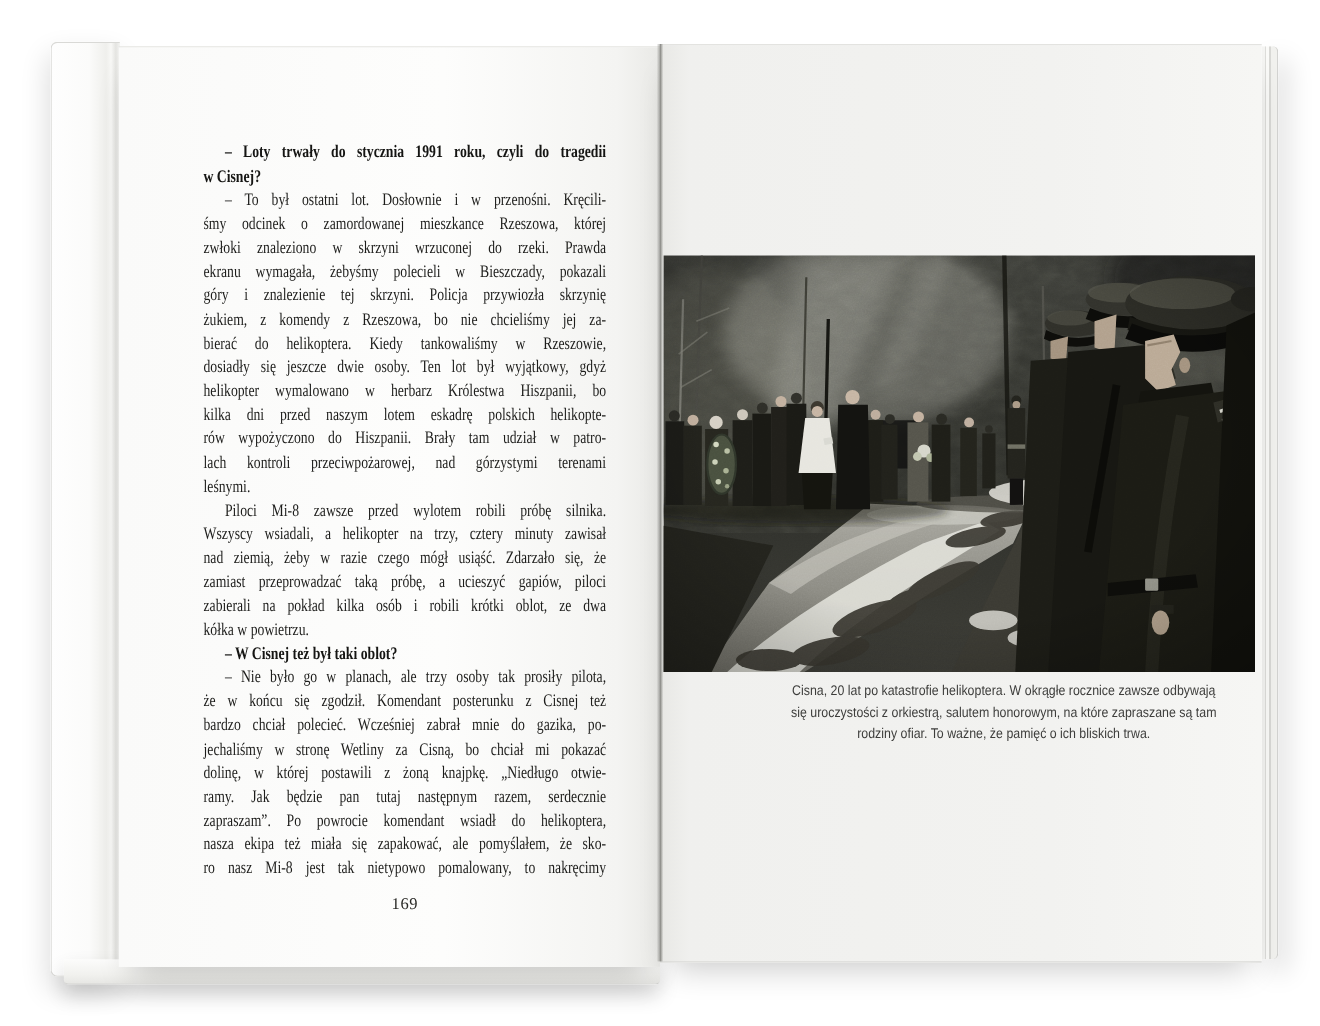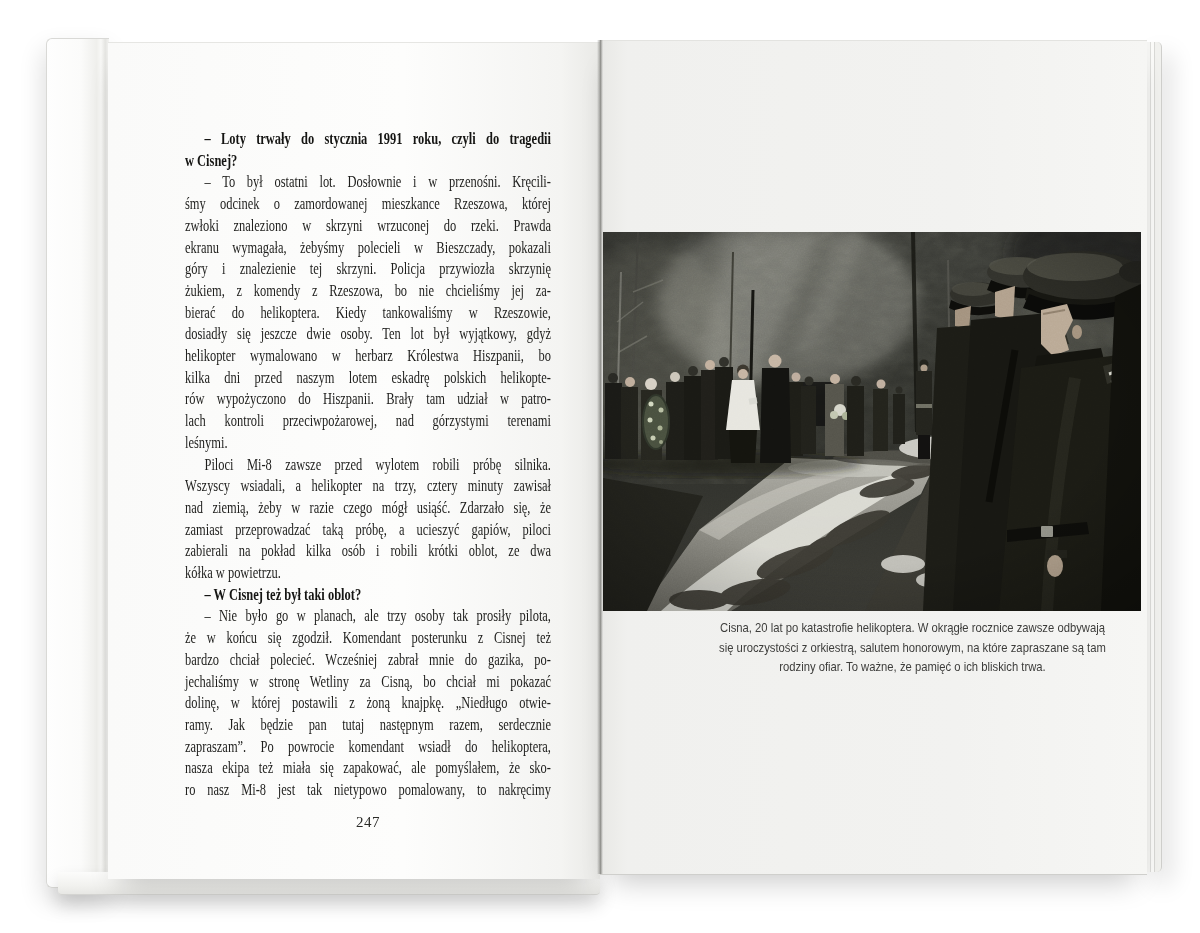--- a/index.html
+++ b/index.html
@@ -90,21 +90,21 @@
           <div class="bl">że w końcu się zgodził. Komendant posterunku z Cisnej też</div>
           <div class="bl">bardzo chciał polecieć. Wcześniej zabrał mnie do gazika, po-</div>
           <div class="bl">jechaliśmy w stronę Wetliny za Cisną, bo chciał mi pokazać</div>
           <div class="bl">dolinę, w której postawili z żoną knajpkę. „Niedługo otwie-</div>
           <div class="bl">ramy. Jak będzie pan tutaj następnym razem, serdecznie</div>
           <div class="bl">zapraszam”. Po powrocie komendant wsiadł do helikoptera,</div>
           <div class="bl">nasza ekipa też miała się zapakować, ale pomyślałem, że sko-</div>
           <div class="bl">ro nasz Mi-8 jest tak nietypowo pomalowany, to nakręcimy</div>
         </div>
     </div>
-    <div class="page-number">247</div>
+    <div class="page-number">169</div>
   </div>
 
   <div class="page page-right">
     <div class="photo" role="img" aria-label="Czarno-biała fotografia: rocznicowa uroczystość w zimowym lesie w Cisnej – tłum mieszkańców i ksiądz w komży po lewej, błotnista droga ze śniegiem, pomnik z wieńcami i kwiatami oraz szereg żołnierzy w mundurach galowych po prawej.">
       <svg width="538" height="379" viewBox="0 0 538 379" xmlns="http://www.w3.org/2000/svg">
         <defs>
           <linearGradient id="gForest" x1="0" y1="0" x2="0" y2="1">
             <stop offset="0" stop-color="#3a3b36"></stop>
               <stop offset="0.55" stop-color="#2e2f2a"></stop>
               <stop offset="1" stop-color="#3c3c36"></stop>

